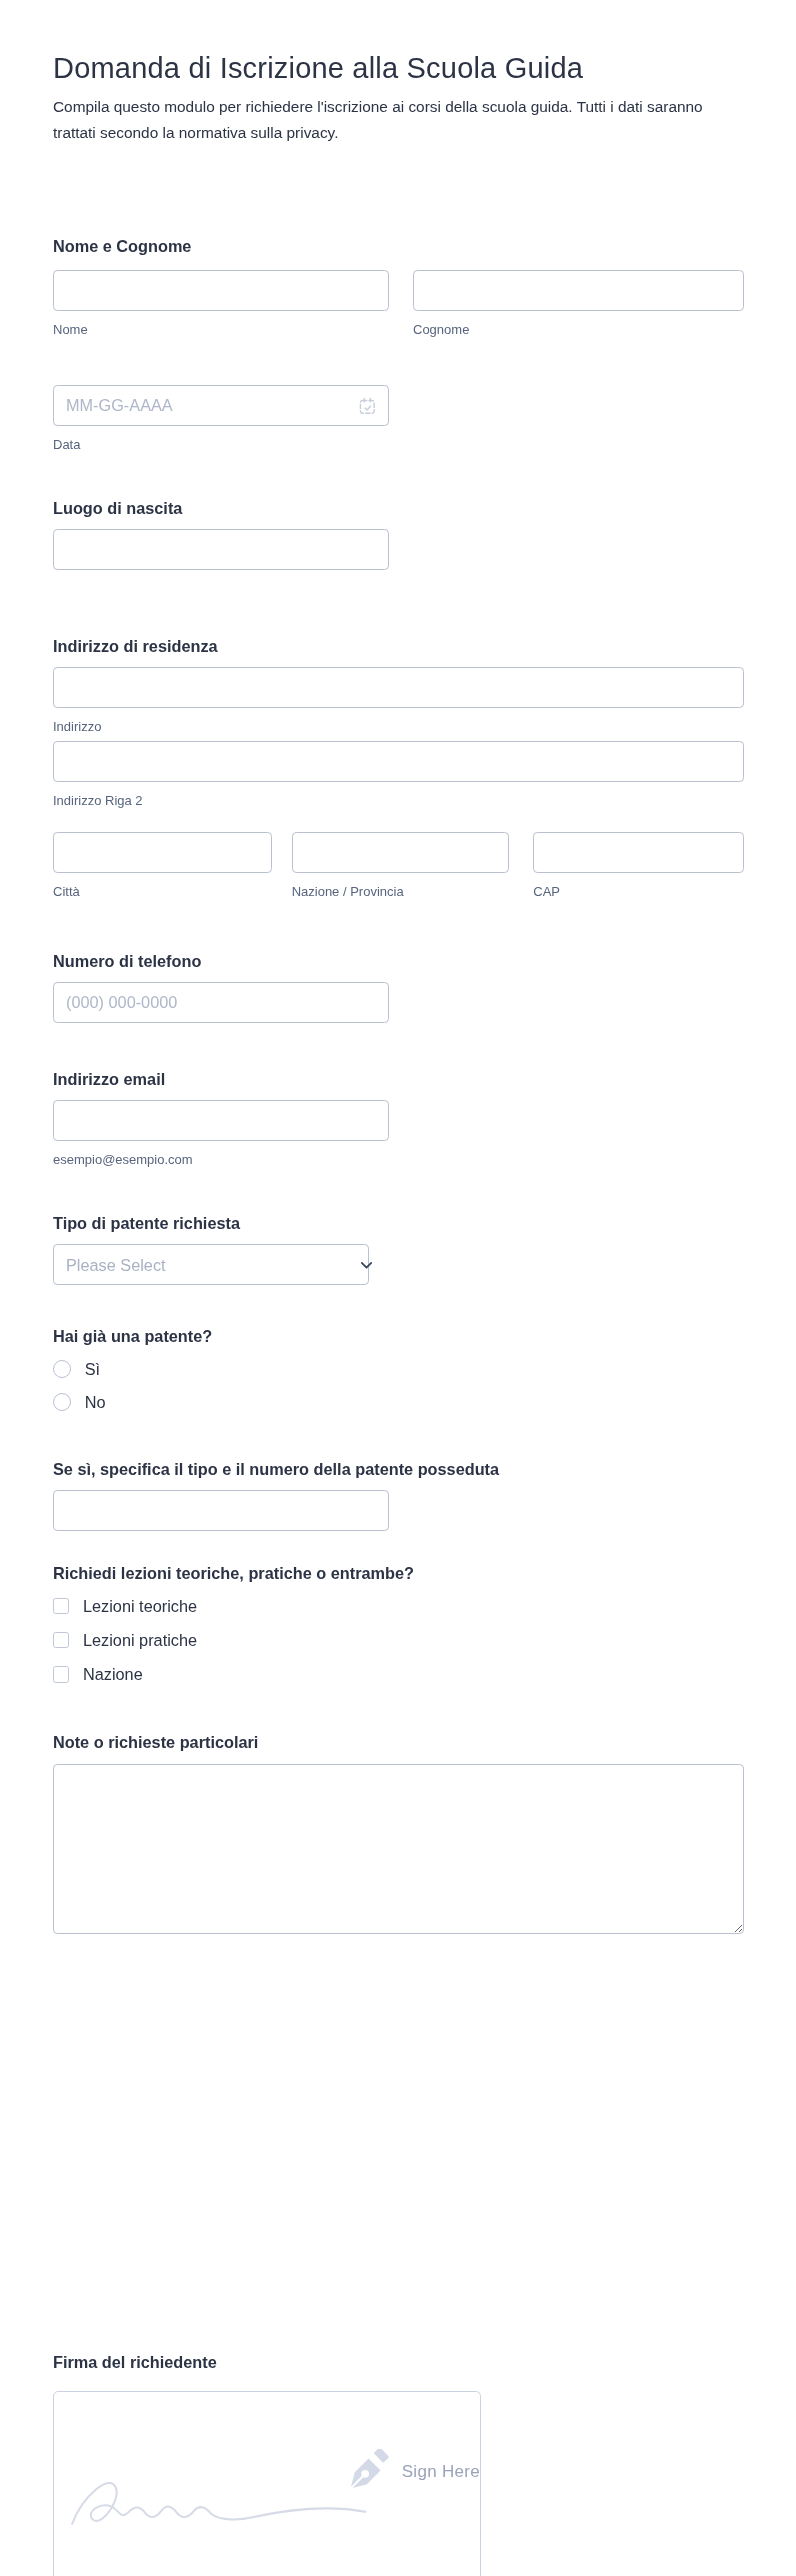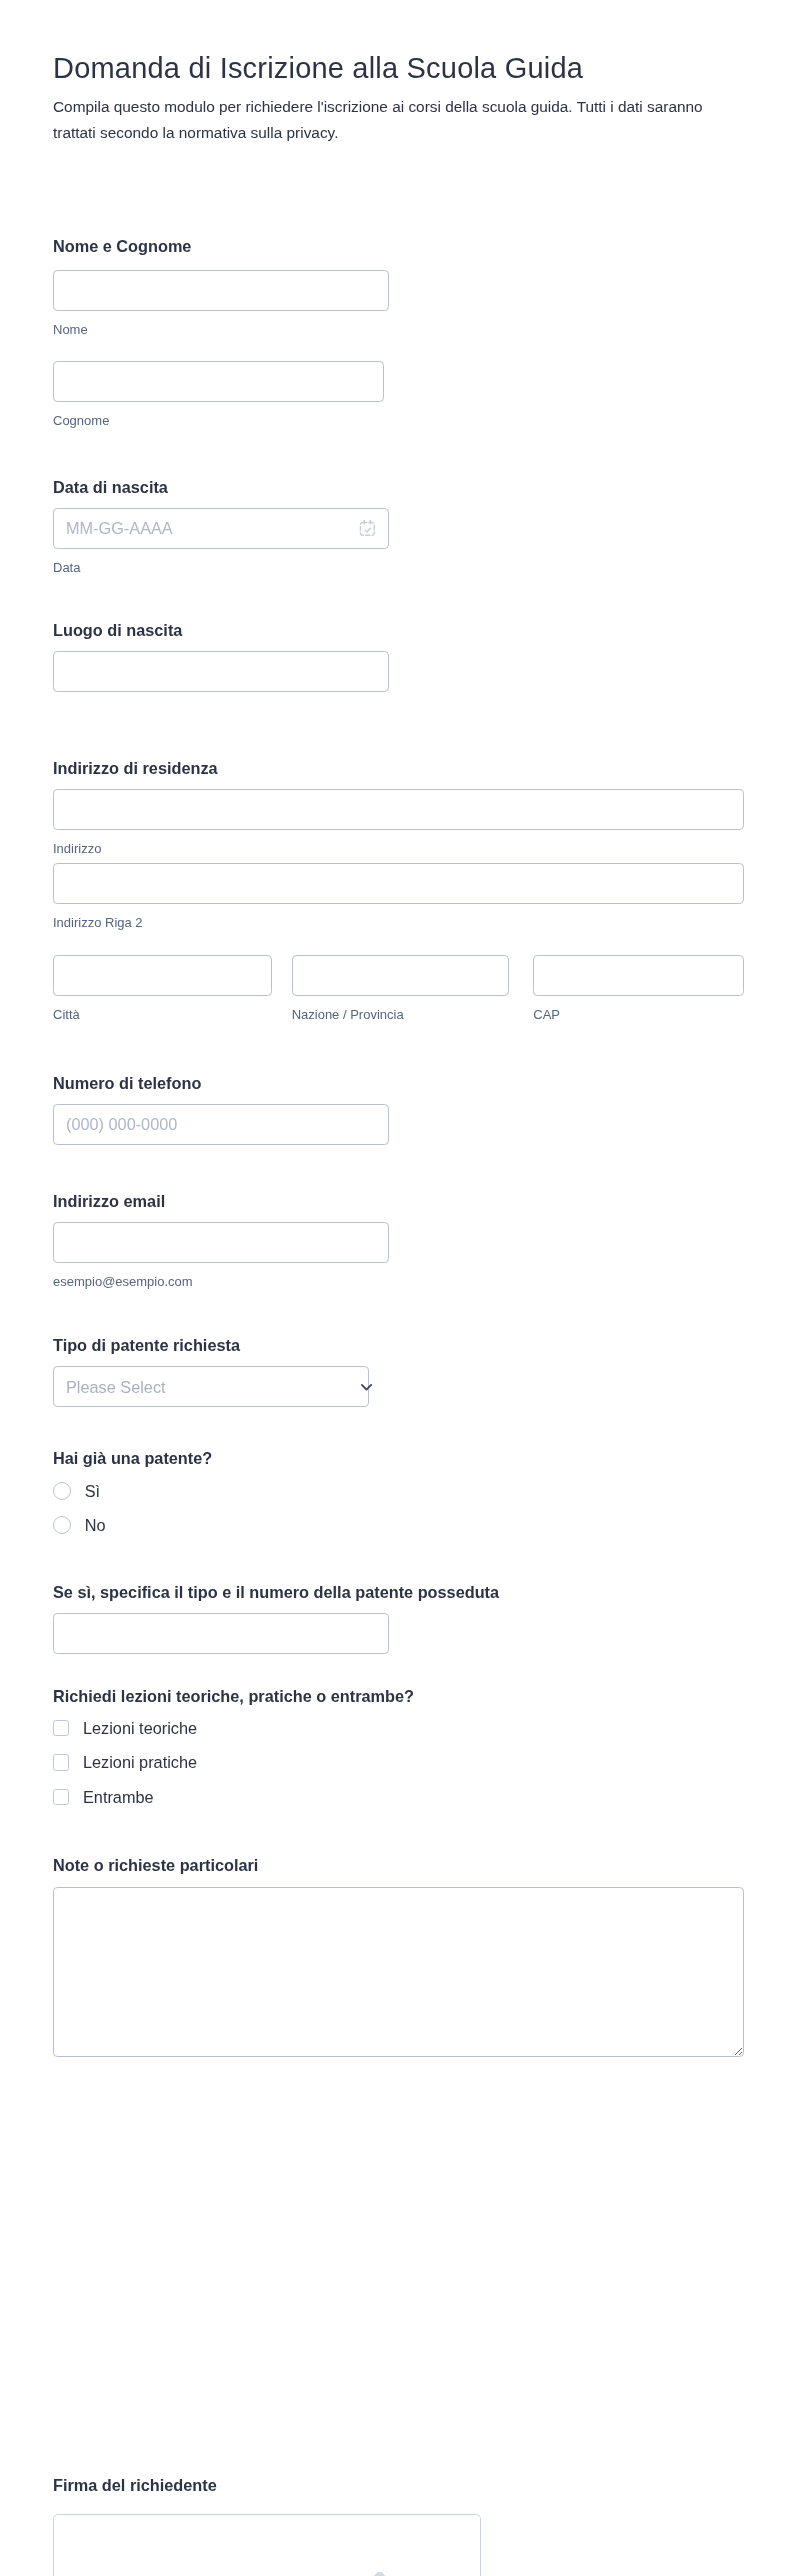--- a/index.html
+++ b/index.html
@@ -35,21 +35,21 @@
     color: #2c3345;
   }
   .field { display: block; }
   .q-label {
     display: block;
     font-size: 16.3px;
     font-weight: 600;
     line-height: 20px;
     color: #2c3345;
   }
-  .control { margin-top: 11px; position: relative; flex-direction: column; }
+  .control { margin-top: 11px; position: relative; }
   .text-input, .select-input, .textarea-input {
     display: block;
     height: 41px;
     border: 0.9px solid #b9c0ce;
     border-radius: 4.3px;
     background: #ffffff;
     font-family: "Liberation Sans", sans-serif;
     font-size: 16.3px;
     color: #15803d;
     padding: 0 12px;
@@ -174,21 +174,20 @@
         <span class="sublabel">Nome</span>
       </div>
       <div class="col" style="width:331px">
         <input type="text" class="text-input" style="width: 331px;">
         <span class="sublabel">Cognome</span>
       </div>
     </div>
   </div>
 
   <div class="field" style="margin-top:48px">
-    <label class="q-label">Data di nascita</label>
     <div class="control" style="width:336px">
       <input type="text" class="text-input" placeholder="MM-GG-AAAA" style="">
       <span class="icon-right">
         <svg width="20.6" height="20.6" viewBox="0 0 24 24" fill="none" stroke="#c9cedb" stroke-width="1.7" stroke-linecap="round" stroke-linejoin="round">
           <path d="M4 7.5 h16" opacity="0"></path>
           <rect x="4" y="5.5" width="16" height="15" rx="2.5" stroke-dasharray="5 2.6"></rect>
           <line x1="8.5" y1="3.2" x2="8.5" y2="7"></line>
           <line x1="15.5" y1="3.2" x2="15.5" y2="7"></line>
           <path d="M9.5 14.5 l2.2 2.2 4-4.4"></path>
         </svg>
@@ -281,21 +280,21 @@
     <label class="option-row checkbox-row first">
       <input type="checkbox" class="checkbox-input" style="">
       <span class="option-label">Lezioni teoriche</span>
     </label>
     <label class="option-row checkbox-row">
       <input type="checkbox" class="checkbox-input" style="">
       <span class="option-label">Lezioni pratiche</span>
     </label>
     <label class="option-row checkbox-row">
       <input type="checkbox" class="checkbox-input" style="">
-      <span class="option-label">Entrambe</span>
+      <span class="option-label">Nazione</span>
     </label>
   </div>
 
   <div class="field" style="margin-top:49px">
     <label class="q-label">Note o richieste particolari</label>
     <div class="control" style="margin-top:12px">
       <textarea class="textarea-input" style=""></textarea>
     </div>
   </div>
 

